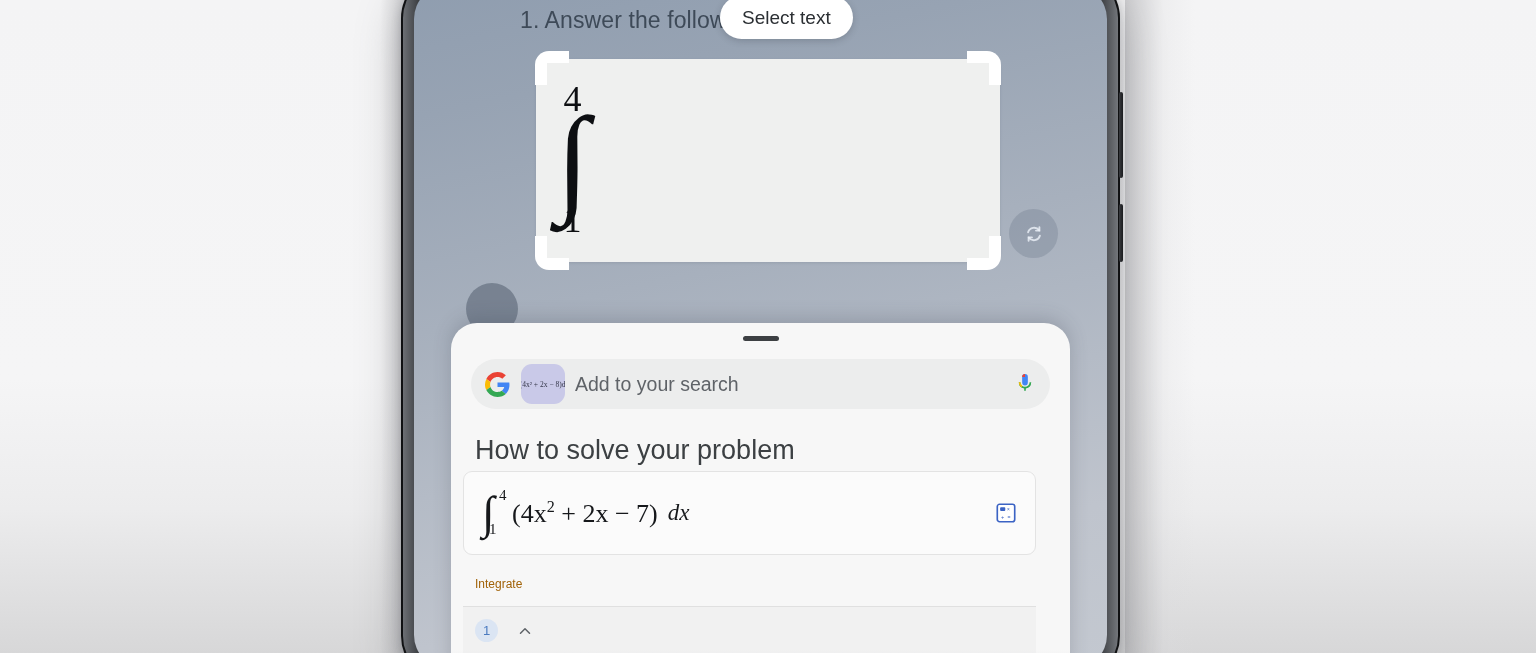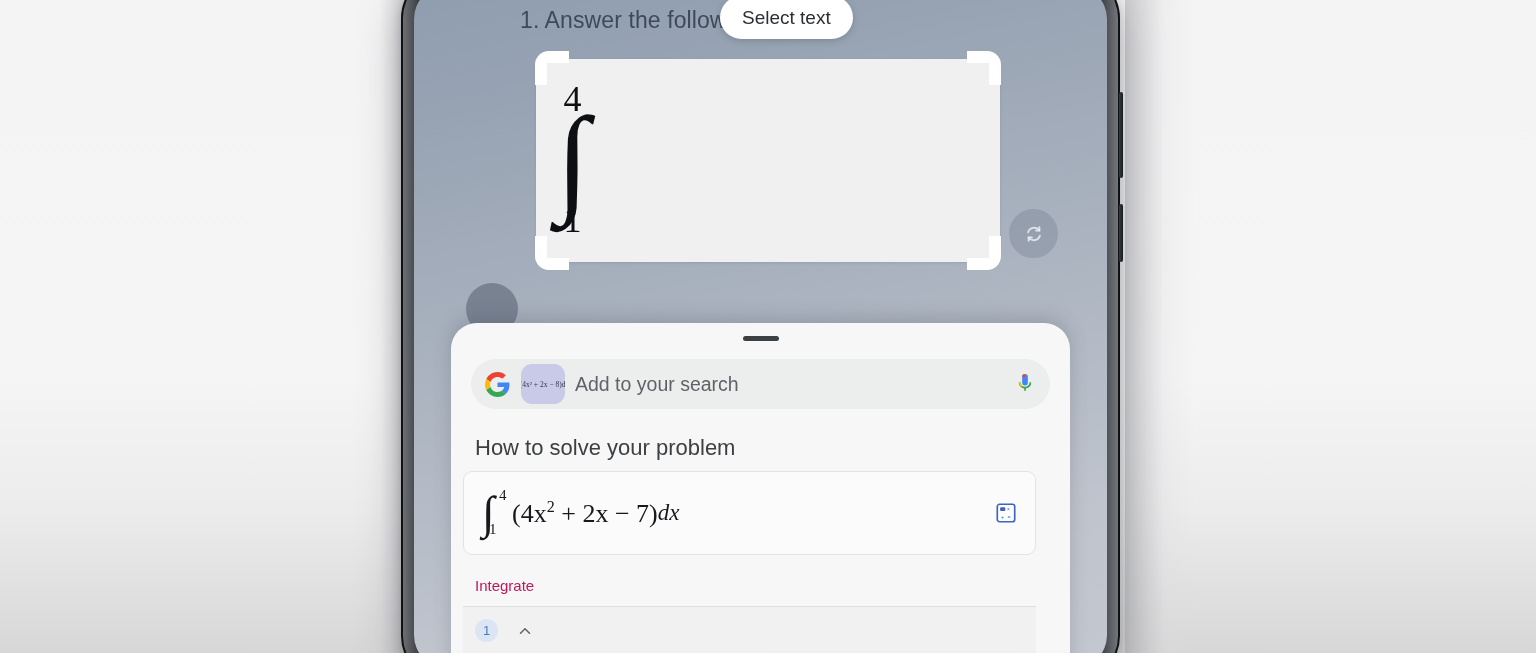--- a/index.html
+++ b/index.html
@@ -227,21 +227,21 @@
     color: #5f6368;
     font-size: 19.5px;
     white-space: nowrap;
   }
   #mic-icon { flex: 0 0 auto; display:flex; margin-left: 8px; }
 
   #section-title {
     position: absolute;
     left: 24px;
     top: 112px;
-    font-size: 22px;
+    font-size: 27px;
     color: #3c4043;
     white-space: nowrap;
   }
 
   #problem-card {
     position: absolute;
     left: 12px;
     top: 148px;
     width: 573px;
     height: 84px;
@@ -280,29 +280,29 @@
     left: 17px; top: 0px;
     font-size: 15px;
   }
   .int-small .lo {
     position: absolute;
     left: 7px; bottom: 1px;
     font-size: 15px;
   }
   .paren-grp { font-size: 26px; }
   .paren-grp sup { font-size: .62em; }
-  .dx-ital { font-style: italic; font-size: 23px; }
+  .dx-ital { font-style: italic; margin-left: 10px; font-size: 23px; }
   #calc-icon-btn { flex: 0 0 auto; display: flex; }
 
   #integrate-label {
     position: absolute;
     left: 24px;
     top: 254px;
-    font-size: 15px;
-    color: #be185d;
+    font-size: 12px;
+    color: #a16207;
   }
 
   #step-divider {
     position: absolute;
     left: 12px;
     top: 283px;
     width: 573px;
     height: 1px;
     background: #e0e0e0;
   }

